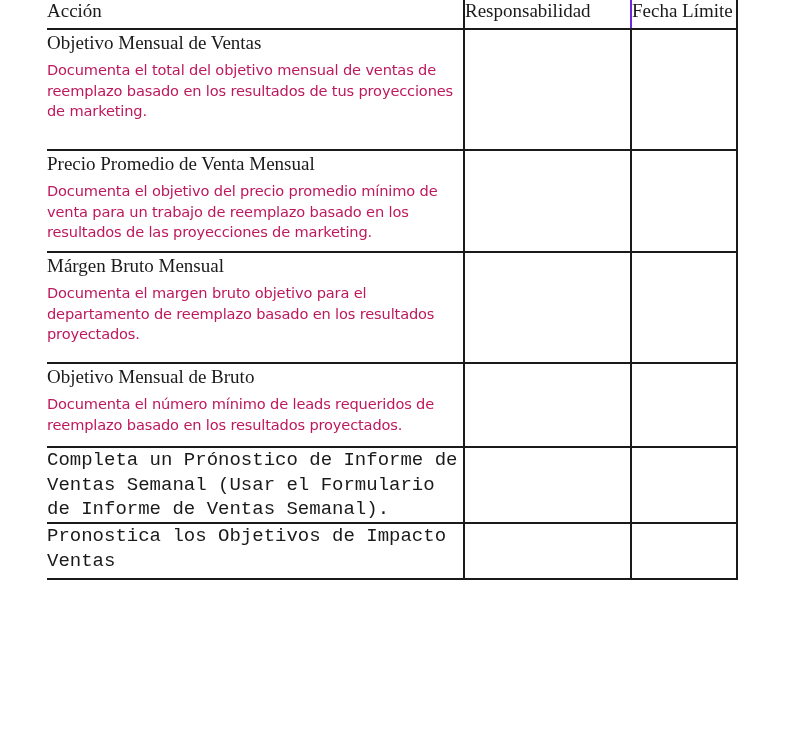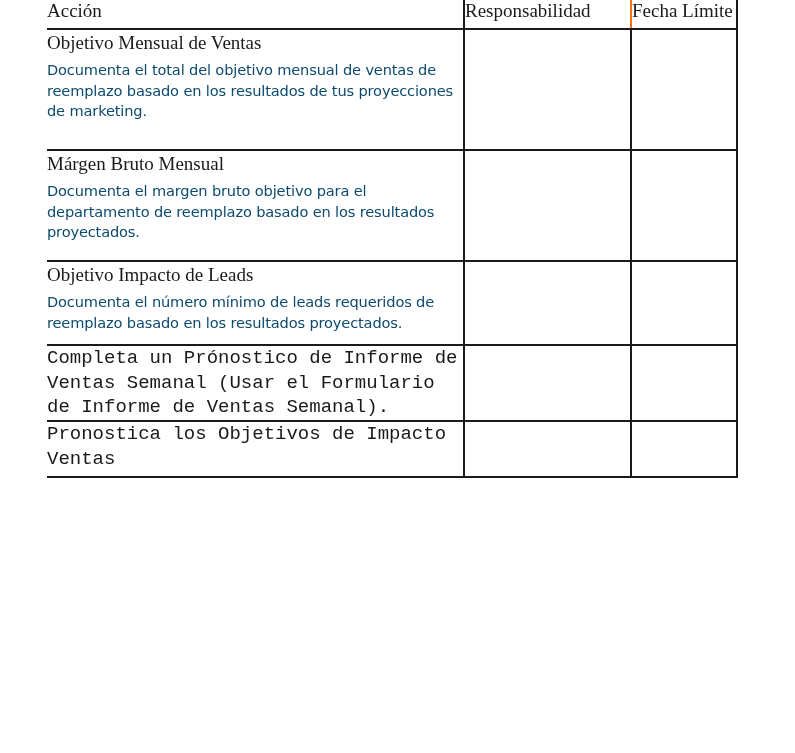--- a/index.html
+++ b/index.html
@@ -43,21 +43,21 @@
     text-align: left;
     font-weight: normal;
     font-family: "Liberation Serif", serif;
     font-size: 19px;
     line-height: 1.15;
     vertical-align: bottom;
     border-bottom: 2px solid #1a1a1a;
   }
   th.th-action { padding-left: 6px; }
   th.th-resp   { padding-left: 12px; border-left: 2px solid #1a1a1a; margin-top: 44px; }
-  th.th-date   { padding-left: 8px;  border-left: 2px solid #f97316;
+  th.th-date   { padding-left: 8px;  border-left: 2px solid #6d28d9;
                  border-right: 2px solid #1a1a1a; }
 
   
   th.th-resp, th.th-date { position: relative; }
 
   
   #action-table tbody td {
     border-bottom: 2px solid #1a1a1a;
     vertical-align: top;
     padding: 0;
@@ -78,21 +78,21 @@
     font-family: "Liberation Serif", serif;
     font-size: 19px;
     line-height: 1.32;
     color: #1a1a1a;
     margin: 0;
   }
   .row-desc {
     font-family: "DejaVu Sans", sans-serif;
     font-size: 14.6px;
     line-height: 1.42;
-    color: #0c4a6e;
+    color: #be185d;
     margin: 5px 0 0 0;
     letter-spacing: -0.15px;
   }
 
   
   tr.r1 td { height: 119px; }
   tr.r2 td { height: 113px; }
   tr.r3 td { height: 100px; }
   tr.r4 td { height: 109px; margin-left: 24px; }
   tr.r5 td { height: 82px;  }
@@ -128,33 +128,41 @@
       <tr class="r1">
         <td class="cell-action">
           <p class="row-title">Objetivo Mensual de Ventas</p>
           <p class="row-desc">Documenta el total del objetivo mensual de ventas de reemplazo basado en los resultados de tus proyecciones de marketing.</p>
         </td>
         <td class="cell-resp"></td>
         <td class="cell-date"></td>
       </tr>
 
 
+      <tr class="r3">
+        <td class="cell-action">
+          <p class="row-title">Precio Promedio de Venta Mensual</p>
+          <p class="row-desc">Documenta el objetivo del precio promedio mínimo de venta para un trabajo de reemplazo basado en los resultados de las proyecciones de marketing.</p>
+        </td>
+        <td class="cell-resp"></td>
+        <td class="cell-date"></td>
+      </tr>
 
       <tr class="r4">
         <td class="cell-action">
           <p class="row-title">Márgen Bruto Mensual</p>
           <p class="row-desc">Documenta el margen bruto objetivo para el departamento de reemplazo basado en los resultados proyectados.</p>
         </td>
         <td class="cell-resp"></td>
         <td class="cell-date"></td>
       </tr>
 
       <tr class="r5">
         <td class="cell-action">
-          <p class="row-title">Objetivo Impacto de Leads</p>
+          <p class="row-title">Objetivo Mensual de Bruto</p>
           <p class="row-desc">Documenta el número mínimo de leads requeridos de reemplazo basado en los resultados proyectados.</p>
         </td>
         <td class="cell-resp"></td>
         <td class="cell-date"></td>
       </tr>
 
       <tr class="r6">
         <td class="cell-action">
           <p class="row-title">Completa un Prónostico de Informe de Ventas Semanal (Usar el Formulario de Informe de Ventas Semanal).</p>
 

